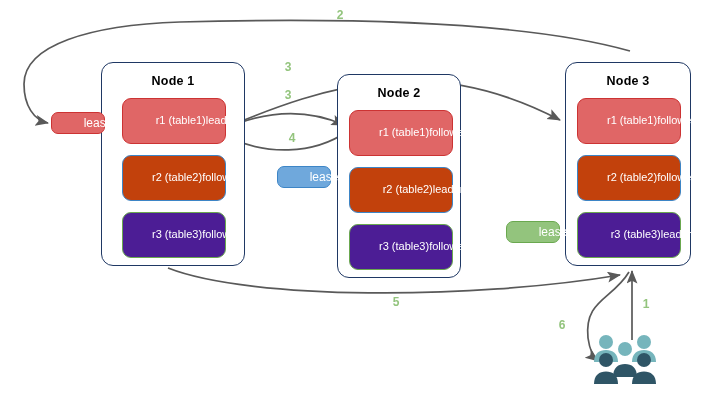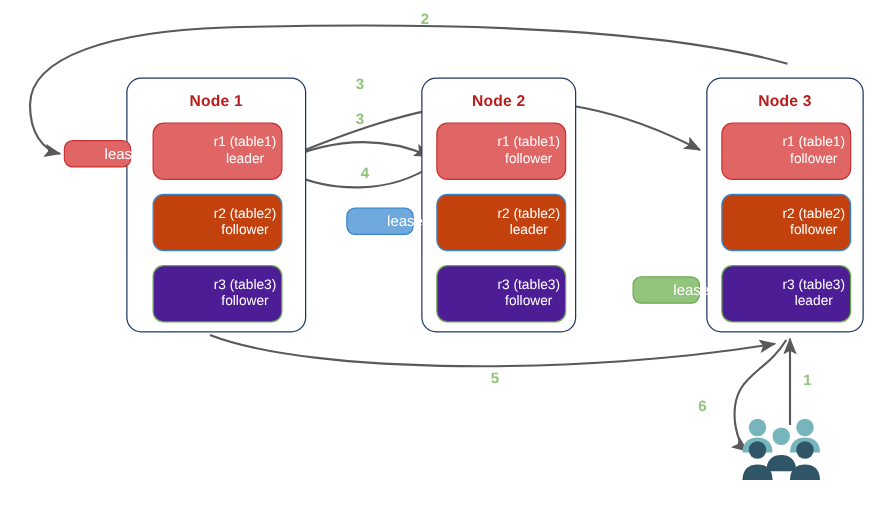--- a/index.html
+++ b/index.html
@@ -33,29 +33,29 @@
     border-radius: 12px;
   }
   .node-title {
     position: absolute;
     left: 0;
     right: 0;
     top: 11px;
     text-align: center;
     font-size: 12.5px;
     font-weight: bold;
-    color: #b91c1c;
+    color: #000000;
     letter-spacing: 0.2px;
   }
   .replica {
     position: absolute;
     box-sizing: border-box;
     border-radius: 9px;
     display: flex;
-    flex-direction: column;
+    flex-direction: row;
     align-items: center;
     justify-content: center;
     color: #ffffff;
     font-size: 11px;
     line-height: 13.5px;
     text-align: left;
     padding-left: 44px;
   }
   .replica .r-line { display: block; white-space: nowrap; }
   .rep-red   { background: #e06666; border: 1.4px solid #cc3333; }
@@ -137,21 +137,21 @@
     <div class="replica rep-blue" style="left:20px; top:92px; width:104px; height:46px;">
       <span class="r-line">r2 (table2)</span>
       <span class="r-line">follower</span>
     </div>
     <div class="replica rep-green" style="left:20px; top:149px; width:104px; height:46px;">
       <span class="r-line">r3 (table3)</span>
       <span class="r-line">follower</span>
     </div>
   </div>
 
-  <div class="node-box" style="left:337px; top:62px; width:124px; height:204px;">
+  <div class="node-box" style="left:337px; top:74px; width:124px; height:204px;">
     <div class="node-title">Node 2</div>
     <div class="replica rep-red" style="left:11px; top:35px; width:104px; height:46px;">
       <span class="r-line">r1 (table1)</span>
       <span class="r-line">follower</span>
     </div>
     <div class="replica rep-blue" style="left:11px; top:92px; width:104px; height:46px;">
       <span class="r-line">r2 (table2)</span>
       <span class="r-line">leader</span>
     </div>
     <div class="replica rep-green" style="left:11px; top:149px; width:104px; height:46px;">

